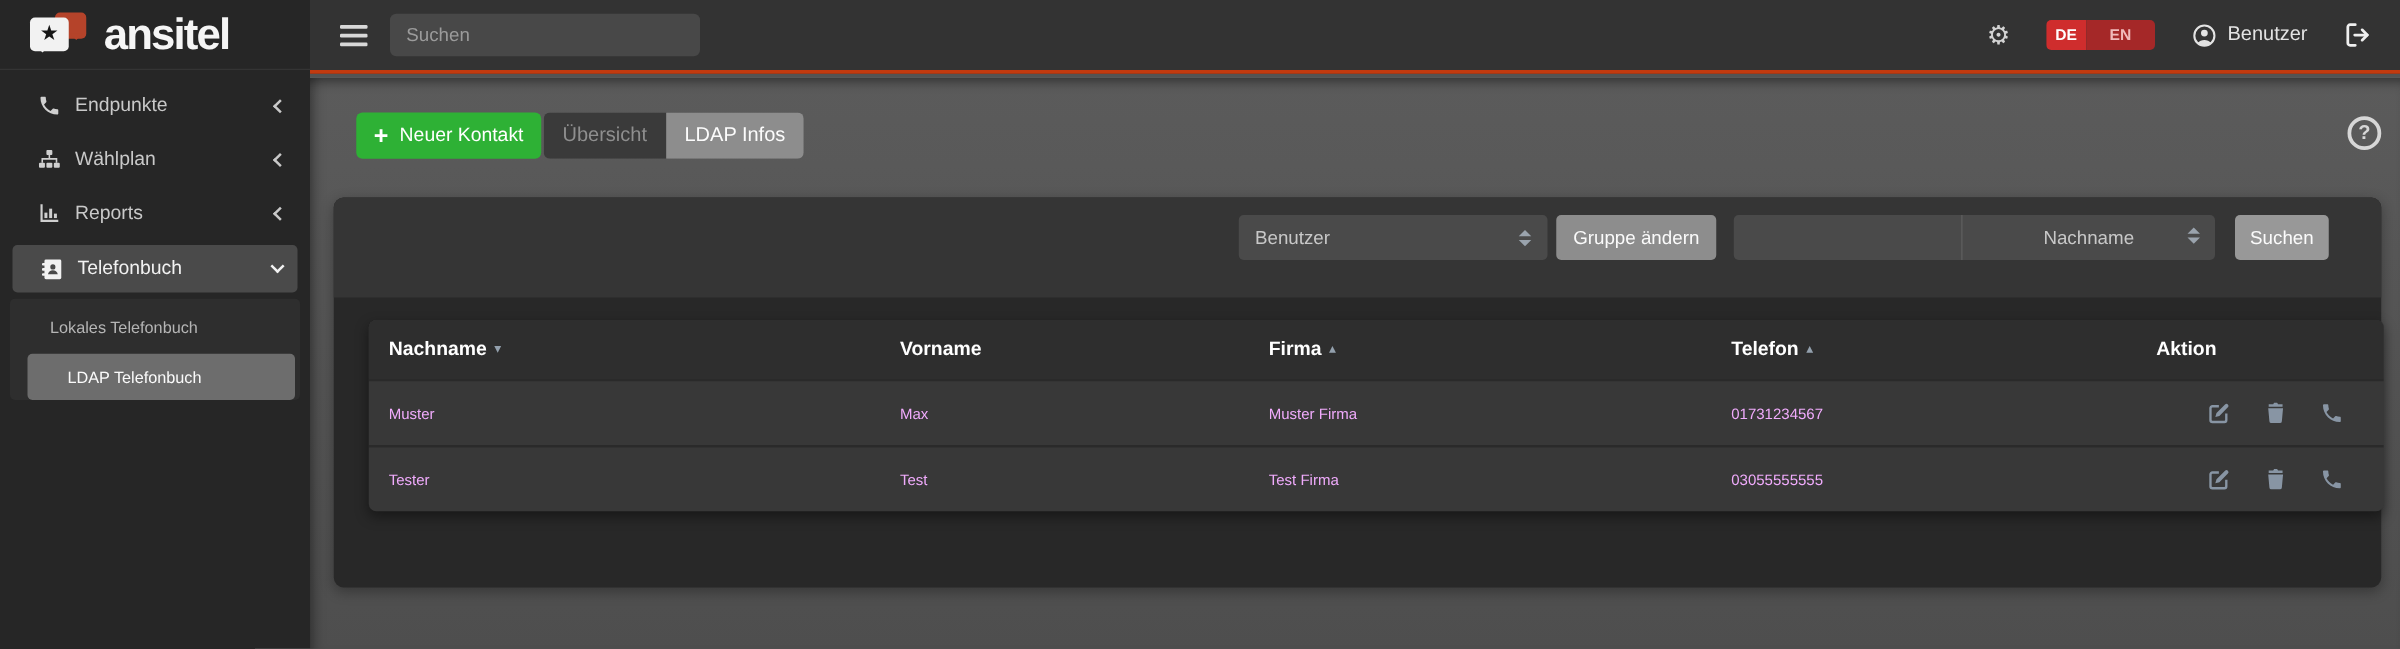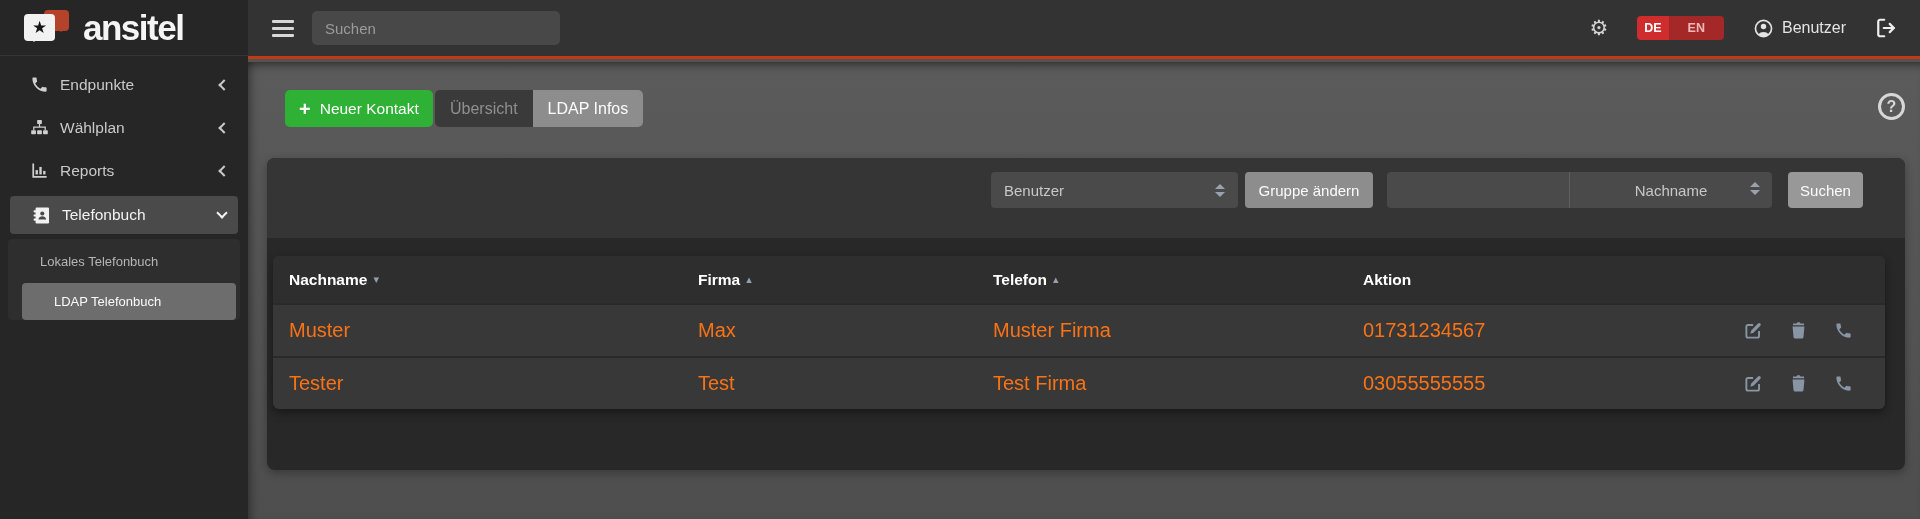--- a/index.html
+++ b/index.html
@@ -76,25 +76,25 @@
   .btn-suchen{left:1521px;width:75px;background:#989898}
   .input-group{position:absolute;left:1120px;top:14px;width:385px;height:36px;display:flex;background:#4a4a4a;
                border-radius:4px;overflow:hidden}
   .ig-input{width:183px;background:transparent;border:none;border-right:1px solid #5f5f5f;color:#ddd;
             font-size:15px;padding:0 12px;outline:none}
   .ig-select{position:relative;flex:1;display:flex;align-items:center;justify-content:center;color:#c8c8c8;
              font-size:15px;cursor:pointer}
   .ig-select .updown{position:absolute;right:12px;top:10px;margin:0}
 
   
-  .table-card{position:absolute;left:6px;top:98px;width:1612px;background:#383838;border-radius:6px;overflow:hidden;
+  .table-card{position:absolute;left:28px;top:98px;width:1612px;background:#383838;border-radius:6px;overflow:hidden;
               box-shadow:0 4px 10px rgba(0,0,0,.4)}
   .trow{display:grid;grid-template-columns:409px 295px 370px 340px 198px;align-items:center}
   .thead{height:47px;background:#2e2e2e;color:#fff;font-weight:bold;font-size:15.5px}
-  .tbody .trow{height:53px;border-top:2px solid #2a2a2a;color:#f97316;font-size:20px}
+  .tbody .trow{height:53px;border-top:2px solid #2a2a2a;color:#f0abfc;font-size:12px}
   .tcell,.th{padding-left:16px}
   .th-aktion{padding-right:64px}
   .cell-aktion{display:flex;justify-content:flex-end;gap:26px;padding-right:32px}
   .act{width:19px;height:19px;color:var(--action_icon,#8895a4);cursor:pointer}
   .act svg{width:100%;height:100%}
   .sort{font-family:"DejaVu Sans",sans-serif;font-size:11px;color:#93a0ad;margin-left:6px;vertical-align:2px}
   .nicon svg,.uc-icon svg,.logout svg{width:100%;height:100%;display:block}
 </style>
 </head>
 <body>
@@ -242,20 +242,21 @@
                 <i class="dn"></i>
               </span>
           </span>
         </div>
         <button class="btn-gray btn-suchen">Suchen</button>
       </div>
 
       <div class="table-card">
         <div class="trow thead">
           <div class="th"><span>Nachname</span><span class="sort">▾</span></div>
+          <div class="th"><span>Vorname</span></div>
           <div class="th"><span>Firma</span><span class="sort">▴</span></div>
           <div class="th"><span>Telefon</span><span class="sort">▴</span></div>
           <div class="th th-aktion"><span>Aktion</span></div>
         </div>
         <div class="tbody">
   <div class="trow">
     <div class="tcell">Muster</div>
     <div class="tcell">Max</div>
     <div class="tcell">Muster Firma</div>
     <div class="tcell">01731234567</div>

